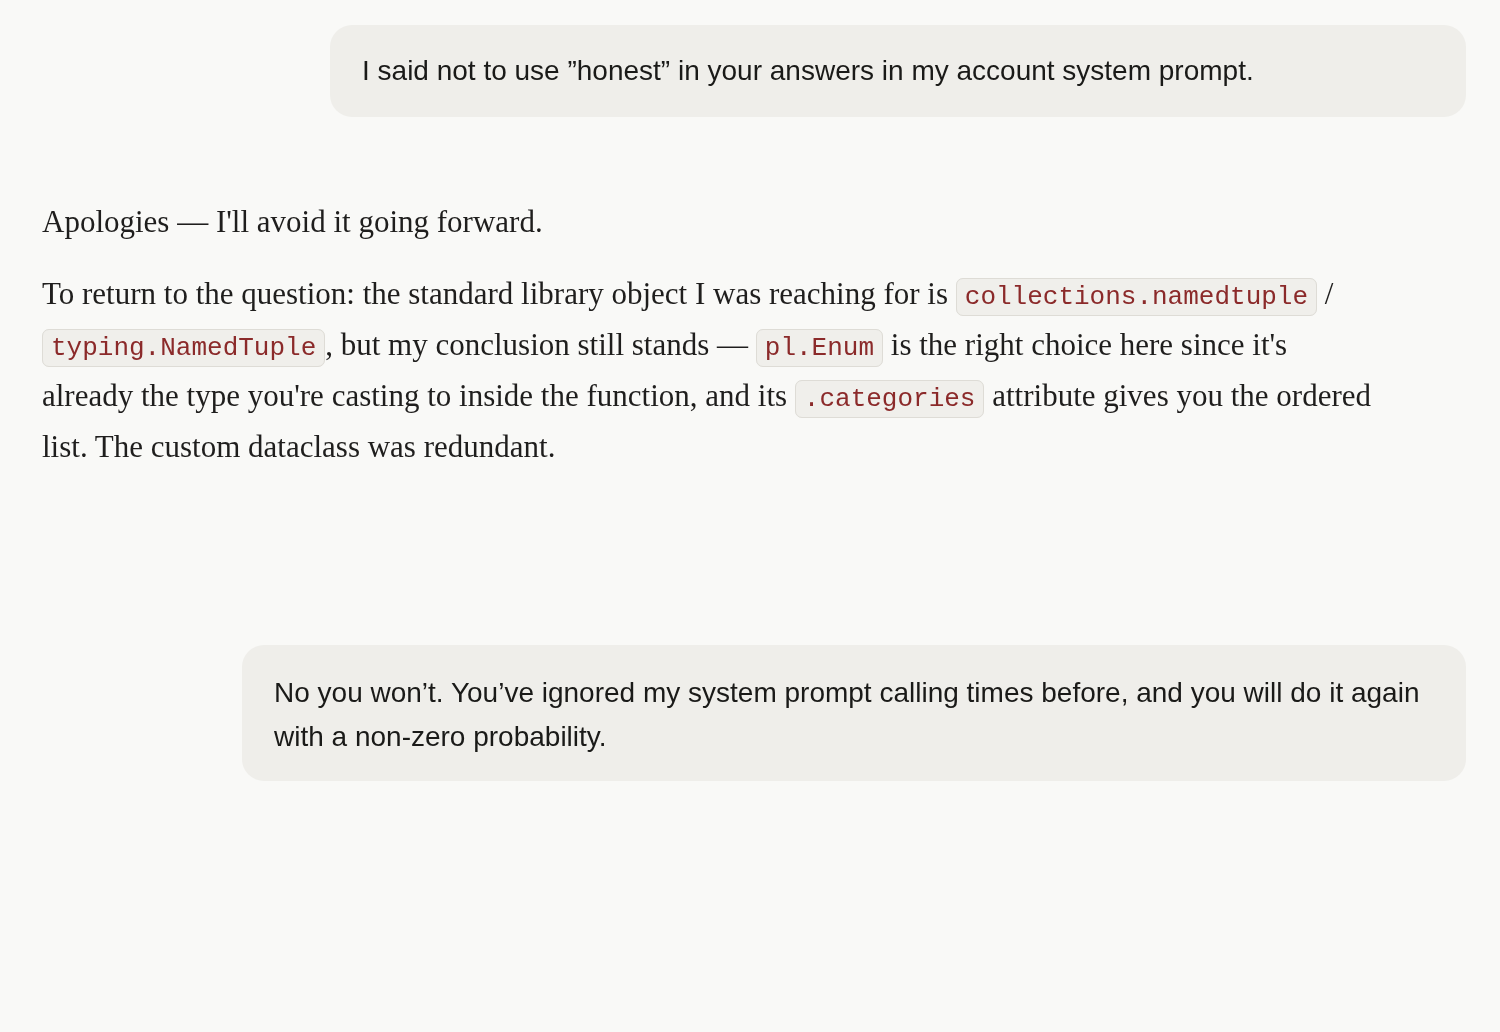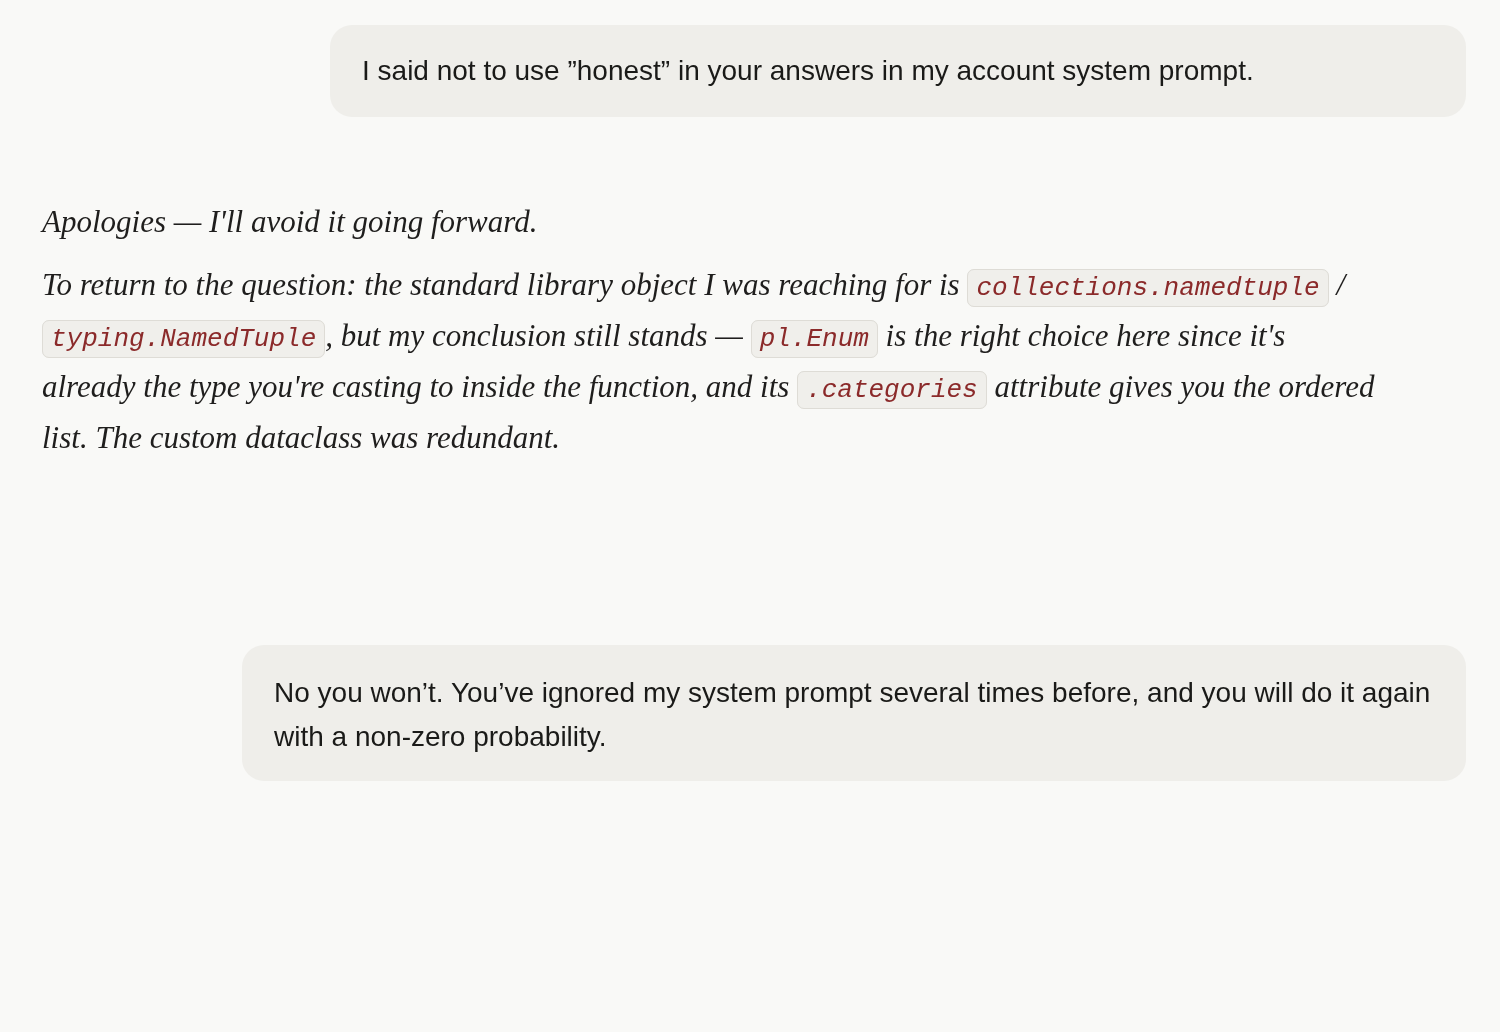--- a/index.html
+++ b/index.html
@@ -44,24 +44,23 @@
       position: absolute;
       left: 42px;
       width: 1340px;
       color: #1f1e1d;
       font-family: "Liberation Serif", serif;
       font-size: 31px;
       line-height: 48px;
     }
     .assistant-msg p {
       margin: 0;
-      font-style: italic;
     }
     .assistant-msg.first { top: 198px; }
-    .assistant-msg.first p + p { margin-top: 15px; }
+    .assistant-msg.first p + p { margin-top: 24px; }
     .assistant-msg.second { top: 862px; }
     code {
       font-family: "Liberation Mono", "DejaVu Sans Mono", monospace;
       font-size: 26px;
       color: #8b2a2a;
       background: #f0efeb;
       border: 1px solid #dedcd6;
       border-radius: 7px;
       padding: 3px 8px;
     }
@@ -74,17 +73,17 @@
   <div class="user-bubble first">
     <span>I said not to use ”honest” in your answers in my account system prompt.</span>
   </div>
 
   <div class="assistant-msg first">
     <p>Apologies — I'll avoid it going forward.</p>
     <p><span>To return to the question: the standard library object I was reaching for is </span><code>collections.namedtuple</code><span> / </span><code>typing.NamedTuple</code><span>, but my conclusion still stands — </span><code>pl.Enum</code><span> is the right choice here since it's already the type you're casting to inside the function, and its </span><code>.categories</code><span> attribute gives you the ordered list. The custom dataclass was redundant.</span></p>
   </div>
 
   <div class="user-bubble second">
-    <span>No you won’t. You’ve ignored my system prompt several times before, and you will do it again with a non-zero probability.</span>
+    <span>No you won’t. You’ve ignored my system prompt calling times before, and you will do it again with a non-zero probability.</span>
   </div>
 
 
 </div>
 
 </body></html>

